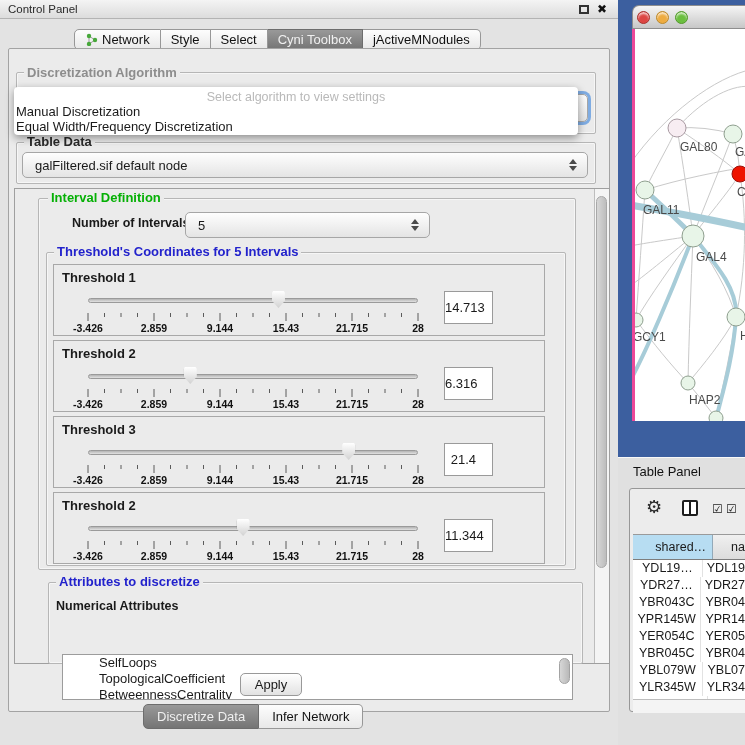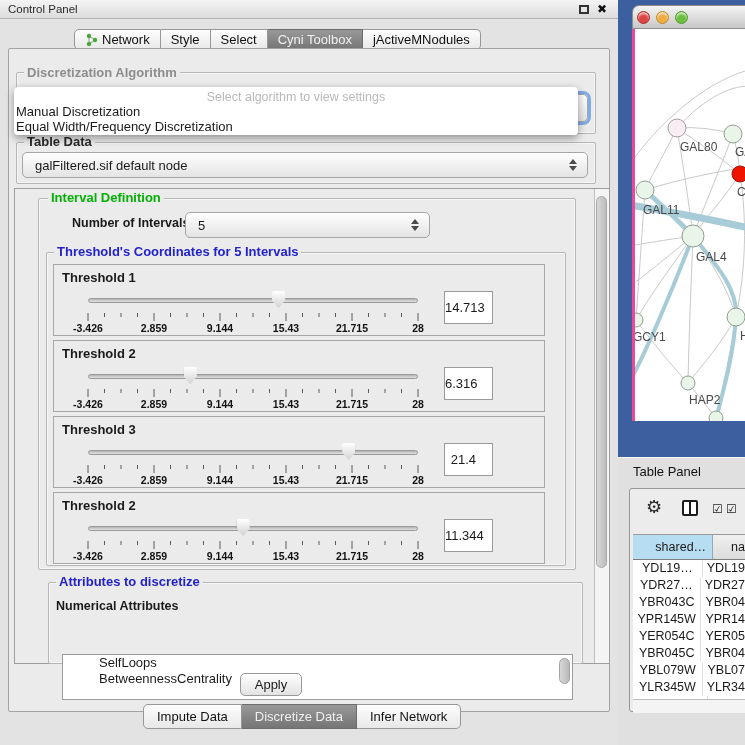--- a/index.html
+++ b/index.html
@@ -357,31 +357,29 @@
       <div class="thr-field">11.344</div>
     </div>
   </div>
 
 <div class="abs group" id="attr-group"></div>
 <div class="abs gtitle t-blue" id="attr-title">Attributes to discretize</div>
 <div class="abs" id="attr-sub">Numerical Attributes</div>
 <div class="abs" id="attr-list">
   <div id="attr-items">
       <div class="list-item">SelfLoops</div>
+      <div class="list-item">TopologicalCoefficient</div>
       <div class="list-item">BetweennessCentrality</div>
     </div>
   <div id="attr-sb"></div>
 </div>
 
 <div class="abs" id="apply-btn">Apply</div>
 
 <div class="abs seg" id="bottom-tabs">
-  <div class="seg-btn">
-      <span>Impute Data</span>
-    </div>
   <div class="seg-btn sel">
       <span>Discretize Data</span>
     </div>
   <div class="seg-btn">
       <span>Infer Network</span>
     </div>
 </div>
 
 <div class="abs" id="desktop"></div>
 <div class="abs" id="nw-titlebar"></div>

